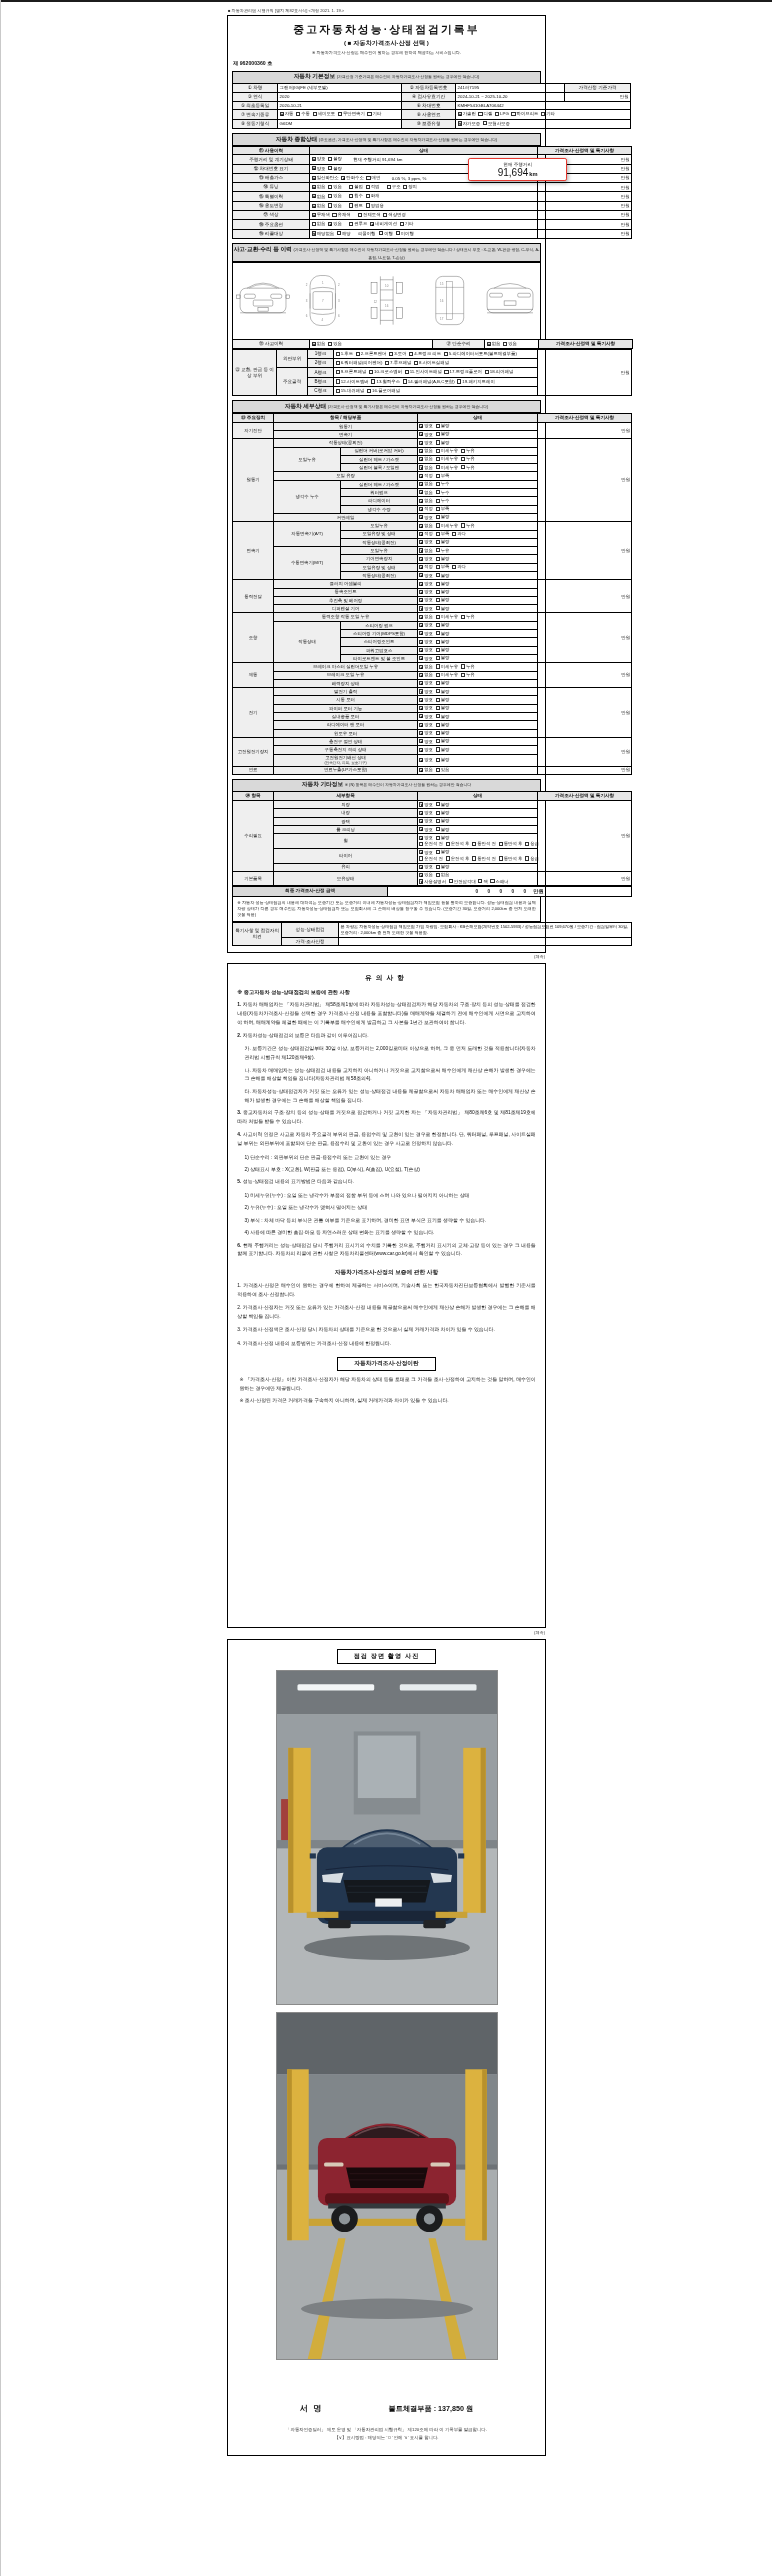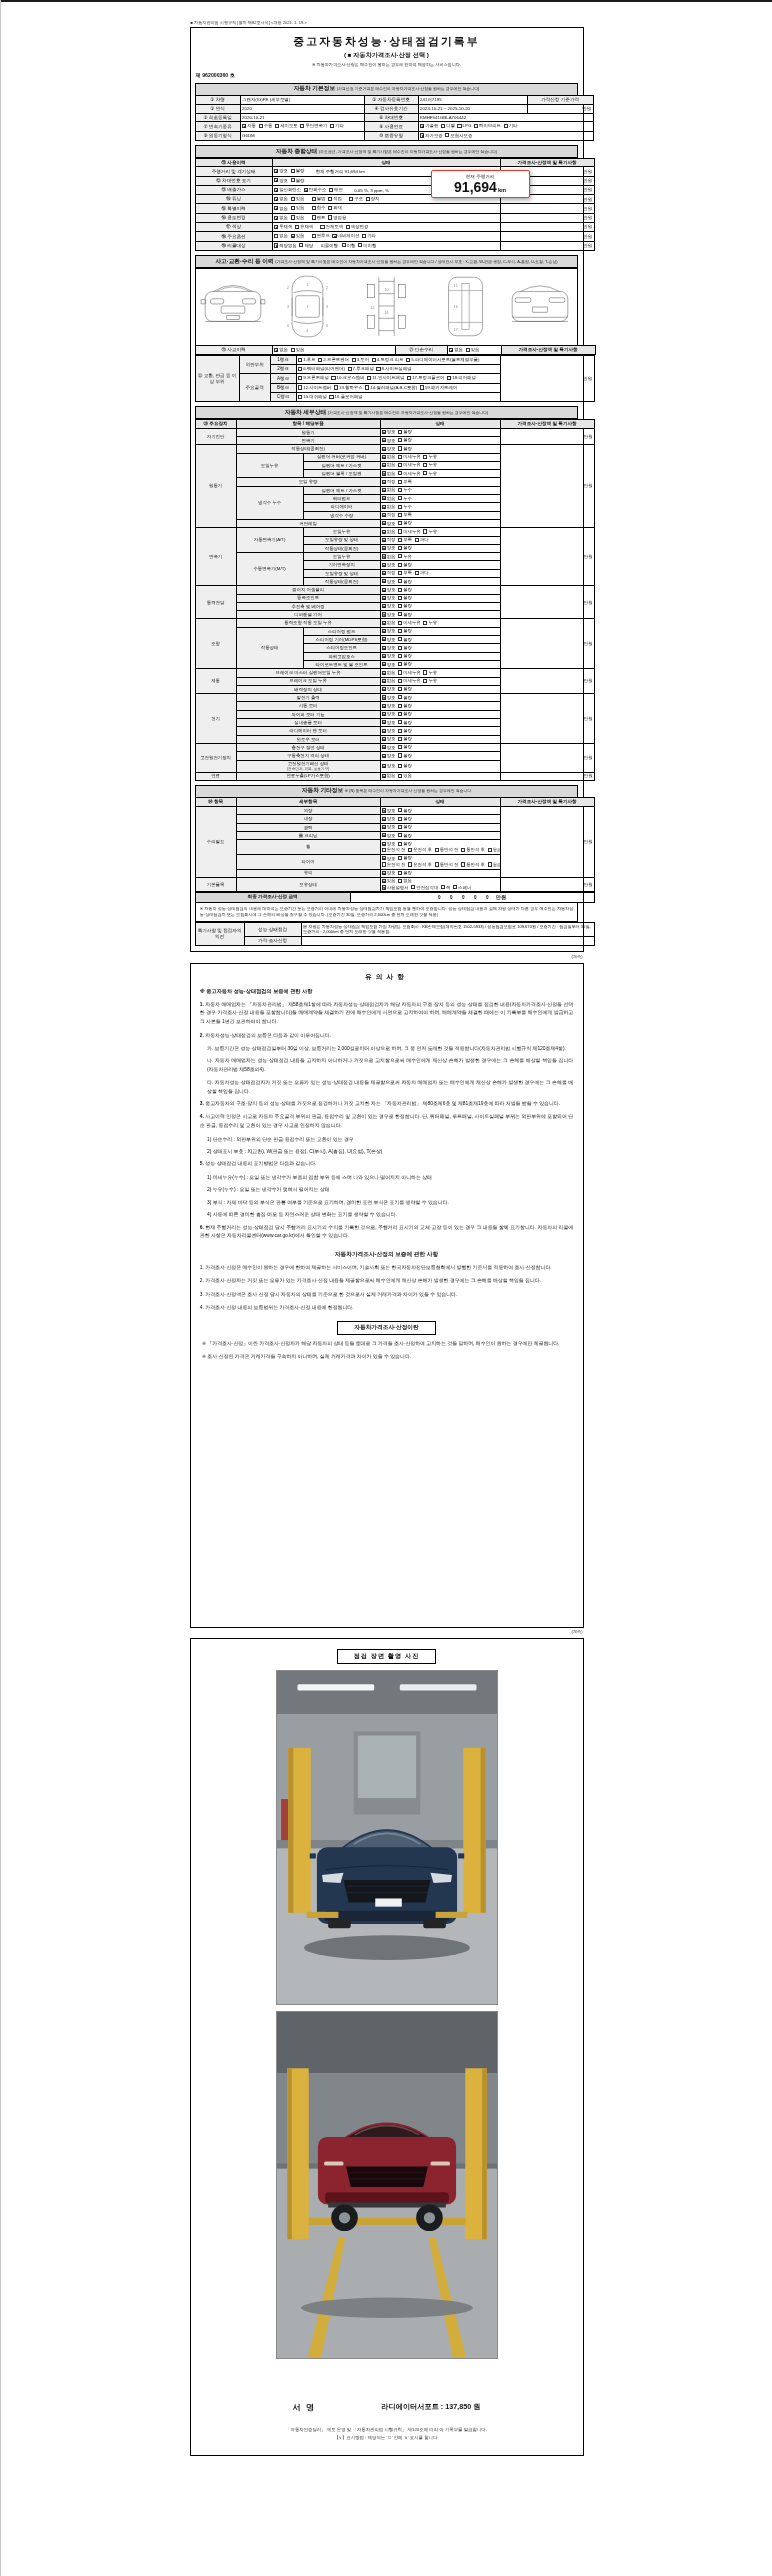--- a/index.html
+++ b/index.html
@@ -1,21 +1,21 @@
 <!DOCTYPE html>
 <html lang="ko" style="--accent-red: #e8382f; --section-gray: #d9d9d9; --label-gray: #efefef; --lift-yellow: #dcb23f; --car-navy: #233750; --car-red: #8c2430; --floor-gray: #b3b7b9; --wall-gray: #989ea2;font-size:8.2px"><head>
 <meta charset="utf-8">
 <style>
 *{box-sizing:border-box}
 html,body{margin:0;padding:0}
 body{width:773px;height:2576px;background:#fff;font-family:"Liberation Sans","DejaVu Sans",sans-serif;color:#111;position:relative;overflow:hidden}
 .edge-top{position:absolute;top:0;left:0;width:100%;height:1.5px;background:#1c1c1c}
 .edge-l,.edge-r{position:absolute;top:0;bottom:0;width:0.5px;background:#c9c9c9}
 .edge-l{left:0}.edge-r{right:0}
-.doc{width:394px;margin:16px auto;padding-top:3.1px;position:relative}
+.doc{width:319px;margin:4px auto;padding-top:3.1px;position:relative}
 .form-note{font-size:4.1px;color:#333;margin:1px 0 2.1px 1px}
 .box{border:0.8px solid #000;background:#fff}
 .main-box{padding:3.1px 4.1px 5.2px}
 .title{text-align:center;font-size:10.8px;font-weight:bold;letter-spacing:2.1px;margin-top:4.1px}
 .subtitle{text-align:center;font-size:6.2px;font-weight:bold;margin-top:2.1px}
 .subnote{text-align:center;font-size:4.1px;color:#222;margin-top:1.5px}
 .docno{font-size:5.2px;font-weight:bold;margin:4.6px 0 1.5px 1px}
 .sec-h{background:var(--section-gray);border:0.5px solid #000;text-align:center;font-size:5.7px;font-weight:bold;padding:1.5px 0;margin-top:4.1px}
 .sec-h .tiny{font-weight:normal;font-size:3.9px;color:#222}
 table.t{width:100%;border-collapse:collapse;table-layout:fixed;margin-top:-0.5px}
@@ -31,21 +31,21 @@
 .ck.on{color:#000}
 .grp{margin-right:4.6px;white-space:nowrap}
 .gtxt{margin-right:3.6px;font-size:4.4px}
 .extra{margin-left:4.1px;font-size:4.4px;color:#111}
 .subtxt{display:block;font-size:3.6px;color:#333}
 .diagrams{border:0.5px solid #000;margin-top:-0.5px;display:flex;justify-content:space-around;align-items:center;padding:5.2px 2.1px;height:78px;background:#fff}
 .diag{display:block}
 .comp-wrap{position:relative}
 .odo{position:absolute;top:12.4px;left:236px;width:99px;background:#fff;border:1px solid var(--accent-red);border-radius:2.1px;box-shadow:1px 1.5px 4.6px rgba(0,0,0,.35);padding:2.6px 4.1px;text-align:center;z-index:5}
 .odo .l{font-size:4.6px;color:#222;display:block}
-.odo .v{font-size:14px;font-weight:bold;color:#111}
+.odo .v{font-size:10px;font-weight:normal;color:#111}
 .odo .u{font-size:5.7px;font-weight:bold;margin-left:1px}
 .fp-lab{background:var(--section-gray);font-weight:bold;text-align:center;font-size:5.4px}
 .fp-val{text-align:center;font-weight:bold;font-size:5.7px;letter-spacing:4.1px}
 .fp-unit{letter-spacing:0;margin-left:3.1px;font-size:5.2px}
 .ins-note{border:0.5px solid #000;margin-top:-0.5px;padding:2.6px 4.1px;font-size:4.1px;line-height:1.55;color:#222;text-align:justify}
 .cont{text-align:right;font-size:4.1px;color:#333;margin:1.5px 1px 4.1px 0}
 .notes-box{min-height:665px;padding:7.2px 9.3px}
 .n-title{text-align:center;font-weight:bold;font-size:6.7px;letter-spacing:4.1px;margin:2.1px 0 6.2px}
 .n-intro{font-size:5.2px;font-weight:bold;margin-bottom:5.2px}
 .n-item{font-size:4.9px;line-height:1.8;text-align:justify;margin-bottom:4.6px}
@@ -53,21 +53,21 @@
 .n-sub{font-size:4.9px;line-height:1.8;text-align:justify;margin:0 0 3.6px 7.2px;color:#111}
 .n-ptitle{text-align:center;font-weight:bold;font-size:5.7px;margin:9.3px 0 5.2px}
 .n-box{display:table;margin:8.2px auto 5.2px;padding:2.1px 16.5px;border:0.6px solid #000;font-weight:bold;font-size:5.7px}
 .nb{margin-left:2.1px}
 .photos-box{padding:2.1px 0 12.4px}
 .ph-h{display:table;margin:7.2px auto 3.1px;padding:2.1px 15.5px;border:0.6px solid #000;font-weight:bold;font-size:6.2px;letter-spacing:1px}
 .photo{width:222px;margin:6.2px auto 0;border:0.5px solid #8a8a8a;display:block;background:#9aa0a3}
 .photo svg{display:block;width:100%;height:100%}
 .p1{height:335px}
 .p2{height:348px}
-.sign-row{display:flex;justify-content:center;align-items:flex-start;gap:62px;margin-top:43px}
+.sign-row{display:flex;justify-content:center;align-items:flex-end;gap:62px;margin-top:43px}
 .sign{font-size:8.2px;font-weight:bold;letter-spacing:5.2px}
 .fee{font-size:7.2px;font-weight:bold}
 .foot{margin-top:12.4px;text-align:center;font-size:4.4px;color:#333;line-height:1.9}
 </style>
 </head>
 <body>
 
 <div class="edge-top"></div>
 <div class="edge-l"></div>
 <div class="edge-r"></div>
@@ -1308,21 +1308,21 @@
         <circle cx="132" cy="402" r="26" style="fill:#1b1c1e"></circle>
         <circle cx="132" cy="402" r="11" style="fill:#8d9499"></circle>
         <circle cx="298" cy="402" r="26" style="fill:#1b1c1e"></circle>
         <circle cx="298" cy="402" r="11" style="fill:#8d9499"></circle>
       </svg>
     </div>
 
     <div class="sign-row">
       <span class="sign">서명</span>
       <span class="fee">
-        <span>라디에이터서포트 :</span>
+        <span>볼트체결부품 :</span>
         <span>137,850 원</span>
       </span>
     </div>
 
     <div class="foot">
       <div>「자동차인증딜러」 제도 운영 및 「자동차관리법 시행규칙」 제120조에 따라 이 기록부를 발급합니다.</div>
       <div>【∨】표시방법 : 해당되는 'ㅁ' 안에 '∨' 표시를 합니다.</div>
     </div>
   </div>
 </div>

